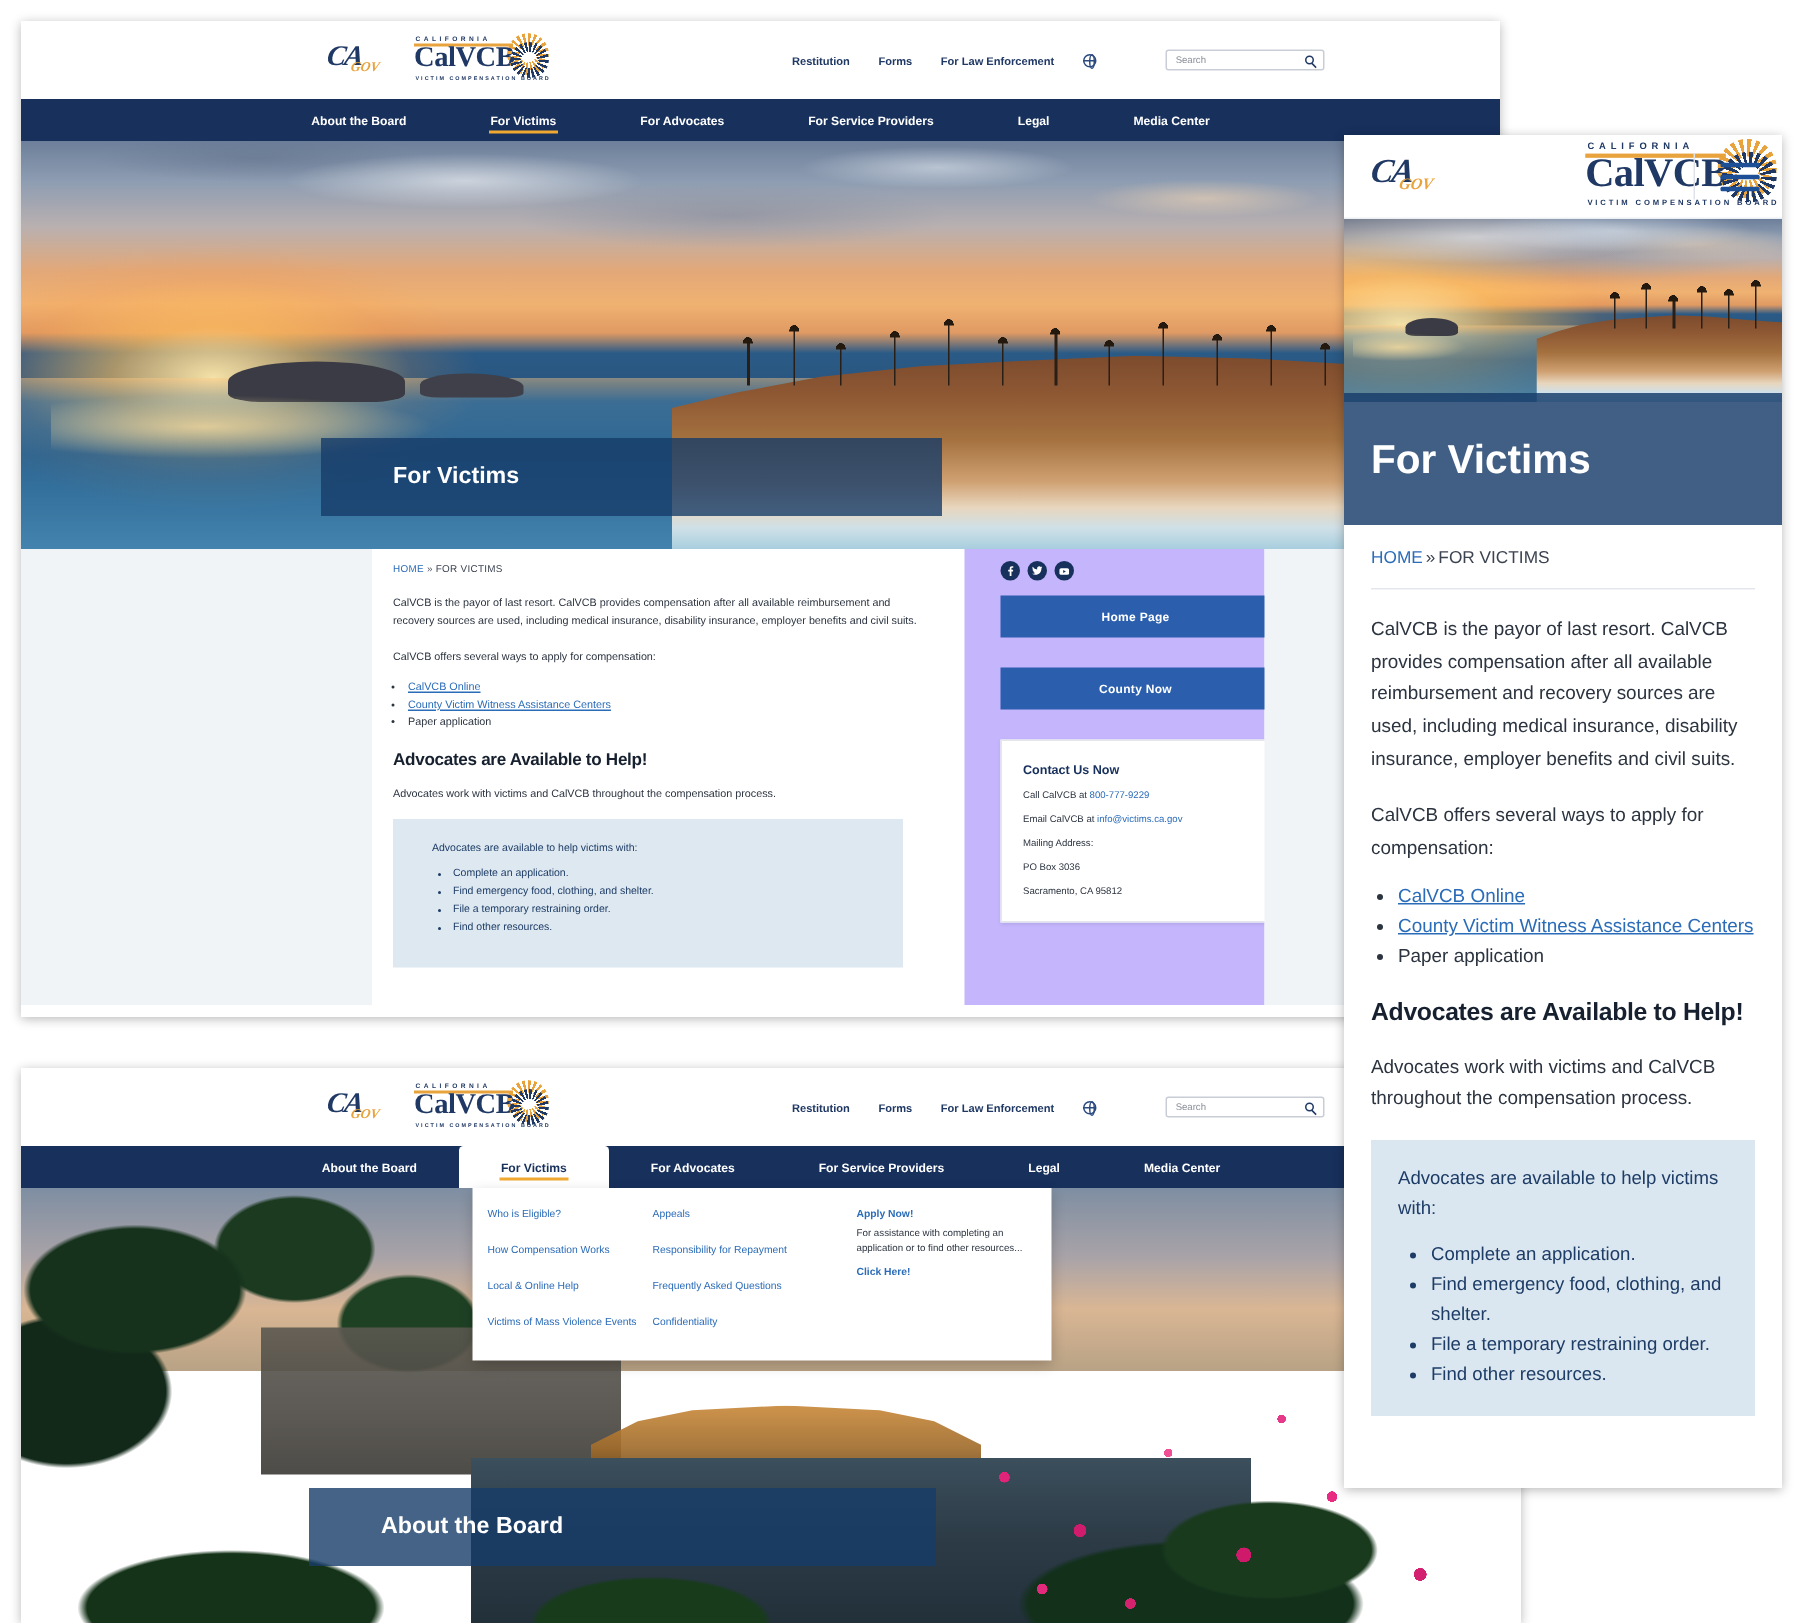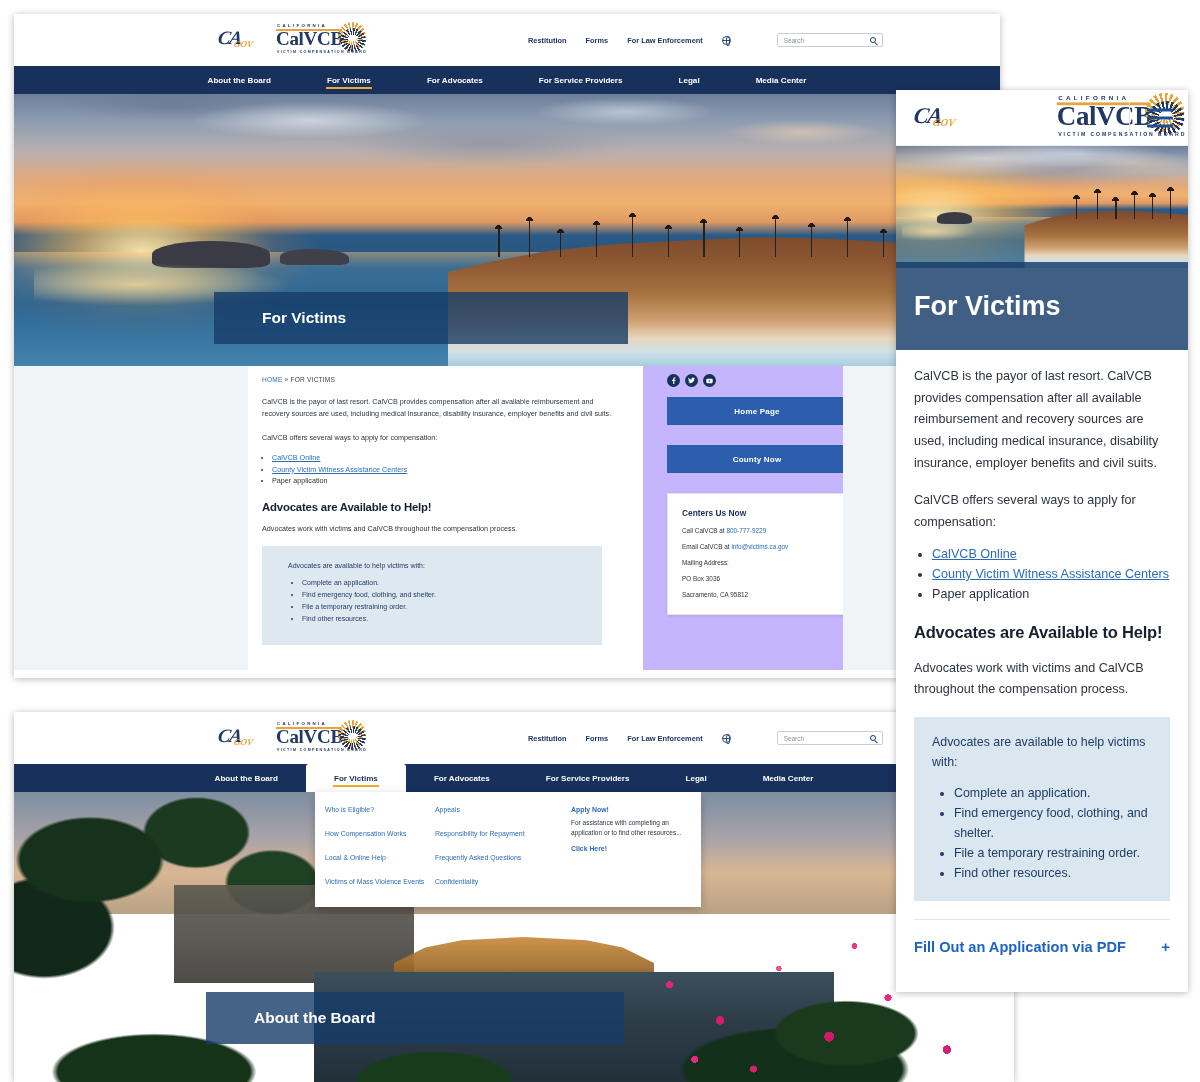--- a/index.html
+++ b/index.html
@@ -580,21 +580,21 @@
                 <rect x="0.6" y="0.6" width="12.8" height="8.8" rx="2.2" fill="#fff"></rect>
                 <path fill="#17305c" d="M5.6 2.9v4.2L9.2 5z"></path>
               </svg>
           </span>
         </div>
 
         <div class="btn-blue">Home Page</div>
         <div class="btn-blue" style="margin-top:20px;">County Now</div>
 
         <div class="contact-card">
-          <h3>Centers Us Now</h3>
+          <h3>Contact Us Now</h3>
           <p>
             <span>Call CalVCB at</span>
             <a href="#">800-777-9229</a>
           </p>
           <p>
             <span>Email CalVCB at</span>
             <a href="#">info@victims.ca.gov</a>
           </p>
           <p>Mailing Address:</p>
           <p>PO Box 3036</p>
@@ -721,20 +721,23 @@
       </div>
       <div class="hero-rock"></div>
       <div class="hero-glint"></div>
     </div>
 
     <div class="m-band">
       <h1>For Victims</h1>
     </div>
 
     <div class="m-body">
+      <div class="m-crumb">
+        <a href="#">HOME</a><span class="sep">»</span><span class="cur">FOR VICTIMS</span>
+      </div>
 
       <p class="mp">CalVCB is the payor of last resort. CalVCB provides compensation after all available reimbursement and recovery sources are used, including medical insurance, disability insurance, employer benefits and civil suits.</p>
       <p class="mp">CalVCB offers several ways to apply for compensation:</p>
 
       <ul class="mlinks">
         <li><a href="#">CalVCB Online</a></li>
         <li><a href="#">County Victim Witness Assistance Centers</a></li>
         <li><span>Paper application</span></li>
       </ul>
 
@@ -744,20 +747,16 @@
       <div class="m-callout">
         <div class="lead">Advocates are available to help victims with:</div>
         <ul>
           <li>Complete an application.</li>
           <li>Find emergency food, clothing, and shelter.</li>
           <li>File a temporary restraining order.</li>
           <li>Find other resources.</li>
         </ul>
       </div>
 
-      <div class="m-accordion">
-        <span class="atitle">Fill Out an Application via PDF</span>
-        <span class="plus">+</span>
-      </div>
     </div>
   </div>
 
 </div>
 
 </body></html>

